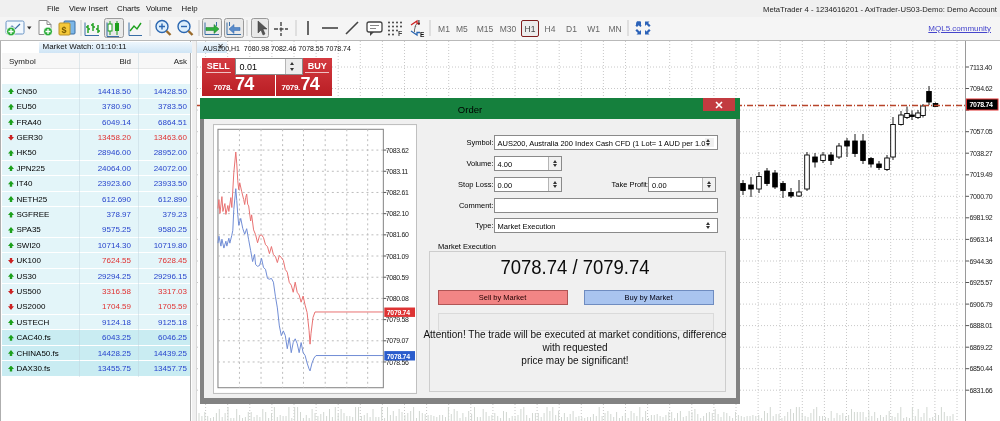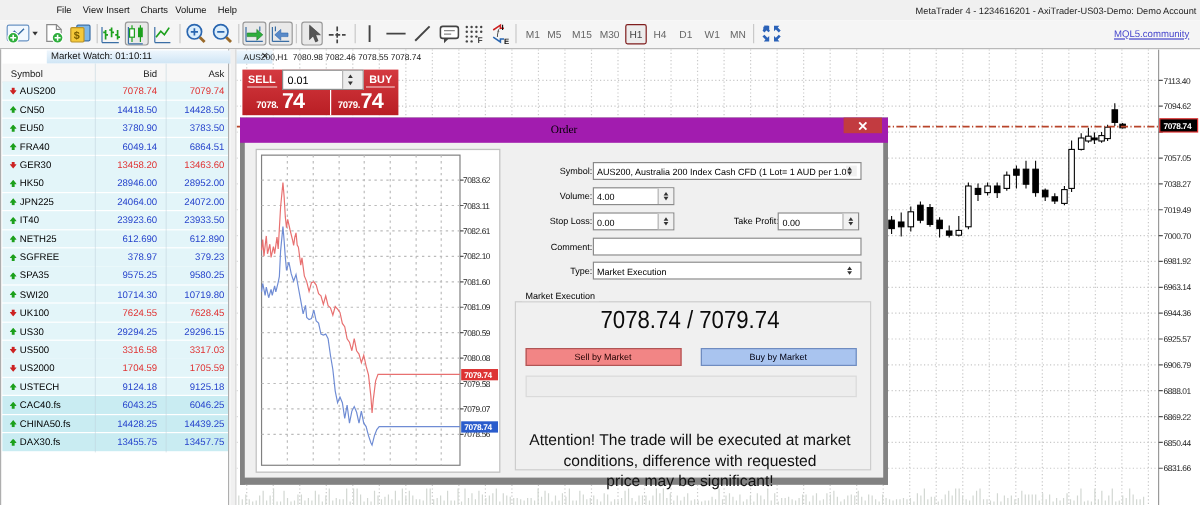--- a/index.html
+++ b/index.html
@@ -22,40 +22,40 @@
 #ohlc { position:absolute; left:203px; top:44.5px; font-size:7px; color:#111; }
 #ocw { position:absolute; left:202px; top:57.5px; width:130px; height:38px; background:linear-gradient(#d43a40,#b91e24); }
 #volbox { position:absolute; left:32.5px; top:0; width:68px; height:17.5px; background:#fff; border:1px solid #8a8a8a; font-size:9px; color:#000; padding:3.5px 0 0 4px; }
 .ocsell { position:absolute; left:0; top:3px; width:32.5px; text-align:center; color:#fff; font-weight:bold; font-size:9px; }
 .ocbuy { position:absolute; right:0; top:3px; width:29.5px; text-align:center; color:#fff; font-weight:bold; font-size:9px; }
 .ocul { position:absolute; top:14.5px; height:1px; background:rgba(255,255,255,.7); }
 .ocprice { position:absolute; top:17.5px; height:20.5px; color:#fff; }
 .ocp-s { font-weight:bold; font-size:8px; letter-spacing:-0.3px; position:absolute; bottom:4px; }
 .ocp-b { font-weight:bold; font-size:18px; position:absolute; bottom:0.5px; letter-spacing:-0.8px; }
 #dlg { position:absolute; left:200px; top:98px; width:540px; height:306px; background:#f0f0f0; border:4px solid #828282; border-top:2px solid #707070; border-bottom:6px solid #828282; }
-#dlgtitle { position:absolute; left:-4px; top:-2px; width:540px; height:21px; background:#a21caf;font-family:Liberation Serif, serif; }
+#dlgtitle { position:absolute; left:-4px; top:-2px; width:540px; height:21px; background:#15803d; }
 #dlgtitle .t { position:absolute; left:0; right:0; top:5.5px; text-align:center; font-size:9.5px; color:#000; }
 #dlgclose { position:absolute; left:503px; top:0; width:32px; height:13px; background:#c23b40; }
 #dlgclose svg { position:absolute; left:12px; top:3px; }
 .flabel { position:absolute; font-size:7.5px; color:#000; text-align:right; }
 .finput { position:absolute; background:#fff; border:1px solid #8a8a8a; font-size:7.5px; color:#000; padding:2.5px 0 0 3px; }
 .spin { position:absolute; right:0; border-left:1px solid #b5b5b5; top:0; bottom:0; width:13px; background:#f1f1f1; }
 .spin:before { content:""; position:absolute; left:4px; top:3px; border-left:2.5px solid transparent; border-right:2.5px solid transparent; border-bottom:3px solid #333; }
 .spin:after { content:""; position:absolute; left:4px; bottom:3px; border-left:2.5px solid transparent; border-right:2.5px solid transparent; border-top:3px solid #333; }
 .combo { position:absolute; right:3px; top:2px; bottom:2px; width:9px; }
 .combo:before { content:""; position:absolute; left:1.5px; top:1px; border-left:2.5px solid transparent; border-right:2.5px solid transparent; border-bottom:3px solid #333; }
 .combo:after { content:""; position:absolute; left:1.5px; bottom:1px; border-left:2.5px solid transparent; border-right:2.5px solid transparent; border-top:3px solid #333; }
 #grp { position:absolute; left:225px; top:150.7px; width:297px; height:141px; border:1px solid #cdcdcd; }
 #grplabel { position:absolute; left:231px; top:141.5px; background:#f0f0f0; padding:0 3px; font-size:7.5px; }
 #bigprice { position:absolute; left:221px; top:155.5px; width:300px; text-align:center; font-size:18.5px; color:#0a0a0a; transform:scaleY(1.12); }
 .obtn { position:absolute; top:189.5px; width:130px; height:15.5px; font-size:7.5px; text-align:center; line-height:14.5px; }
 #sellbtn { left:233.5px; background:#f28585; border:1px solid #b05555; color:#200; }
 #buybtn { left:379.5px; background:#a9c4ef; border:1px solid #6f8cc0; color:#001; }
 #progress { position:absolute; left:233.5px; top:213px; width:276px; height:18px; background:#ededed; border:1px solid #dadada; }
-#attn { position:absolute; left:217px; top:259px; width:308px; text-align:center; font-size:13px; color:#111; line-height:1.3; }
+#attn { position:absolute; left:217px; top:228px; width:308px; text-align:center; font-size:10px; color:#111; line-height:1.3; }
 </style></head>
 <body>
 <div id="app">
 
 <svg width="803" height="380" viewBox="0 0 803 380" style="position:absolute;left:197px;top:41px">
       <line x1="8.6" y1="0" x2="8.6" y2="380" stroke="#c8c8c8" stroke-width="1" stroke-dasharray="1,2"></line>
       <line x1="30.7" y1="0" x2="30.7" y2="380" stroke="#c8c8c8" stroke-width="1" stroke-dasharray="1,2"></line>
       <line x1="52.8" y1="0" x2="52.8" y2="380" stroke="#c8c8c8" stroke-width="1" stroke-dasharray="1,2"></line>
       <line x1="74.9" y1="0" x2="74.9" y2="380" stroke="#c8c8c8" stroke-width="1" stroke-dasharray="1,2"></line>
       <line x1="97.0" y1="0" x2="97.0" y2="380" stroke="#c8c8c8" stroke-width="1" stroke-dasharray="1,2"></line>
@@ -325,26 +325,20 @@
  <span id="mql5">MQL5.community</span>
 </div>
 
 <div id="mw">
  <div id="mwtitle">Market Watch: 01:10:11<span id="mwx">✕</span></div>
  <div id="mwhead">
   <span style="position:absolute;left:7px;top:4px">Symbol</span>
   <span style="position:absolute;right:59px;top:4px">Bid</span>
   <span style="position:absolute;right:3px;top:4px">Ask</span>
  </div>
-<div class="mwrow" style="top:27.4px;background:#e3f5f9">
-        <span class="ard"></span>
-        <span class="sym">AUS200</span>
-        <span class="bid" style="color:#e03232">7078.74</span>
-        <span class="ask" style="color:#e03232">7079.74</span>
-      </div>
 <div class="mwrow" style="top:42.8px;background:#e3f5f9">
         <span class="aru"></span>
         <span class="sym">CN50</span>
         <span class="bid" style="color:#2744cc">14418.50</span>
         <span class="ask" style="color:#2744cc">14428.50</span>
       </div>
 <div class="mwrow" style="top:58.2px;background:#e3f5f9">
         <span class="aru"></span>
         <span class="sym">EU50</span>
         <span class="bid" style="color:#2744cc">3780.90</span>

